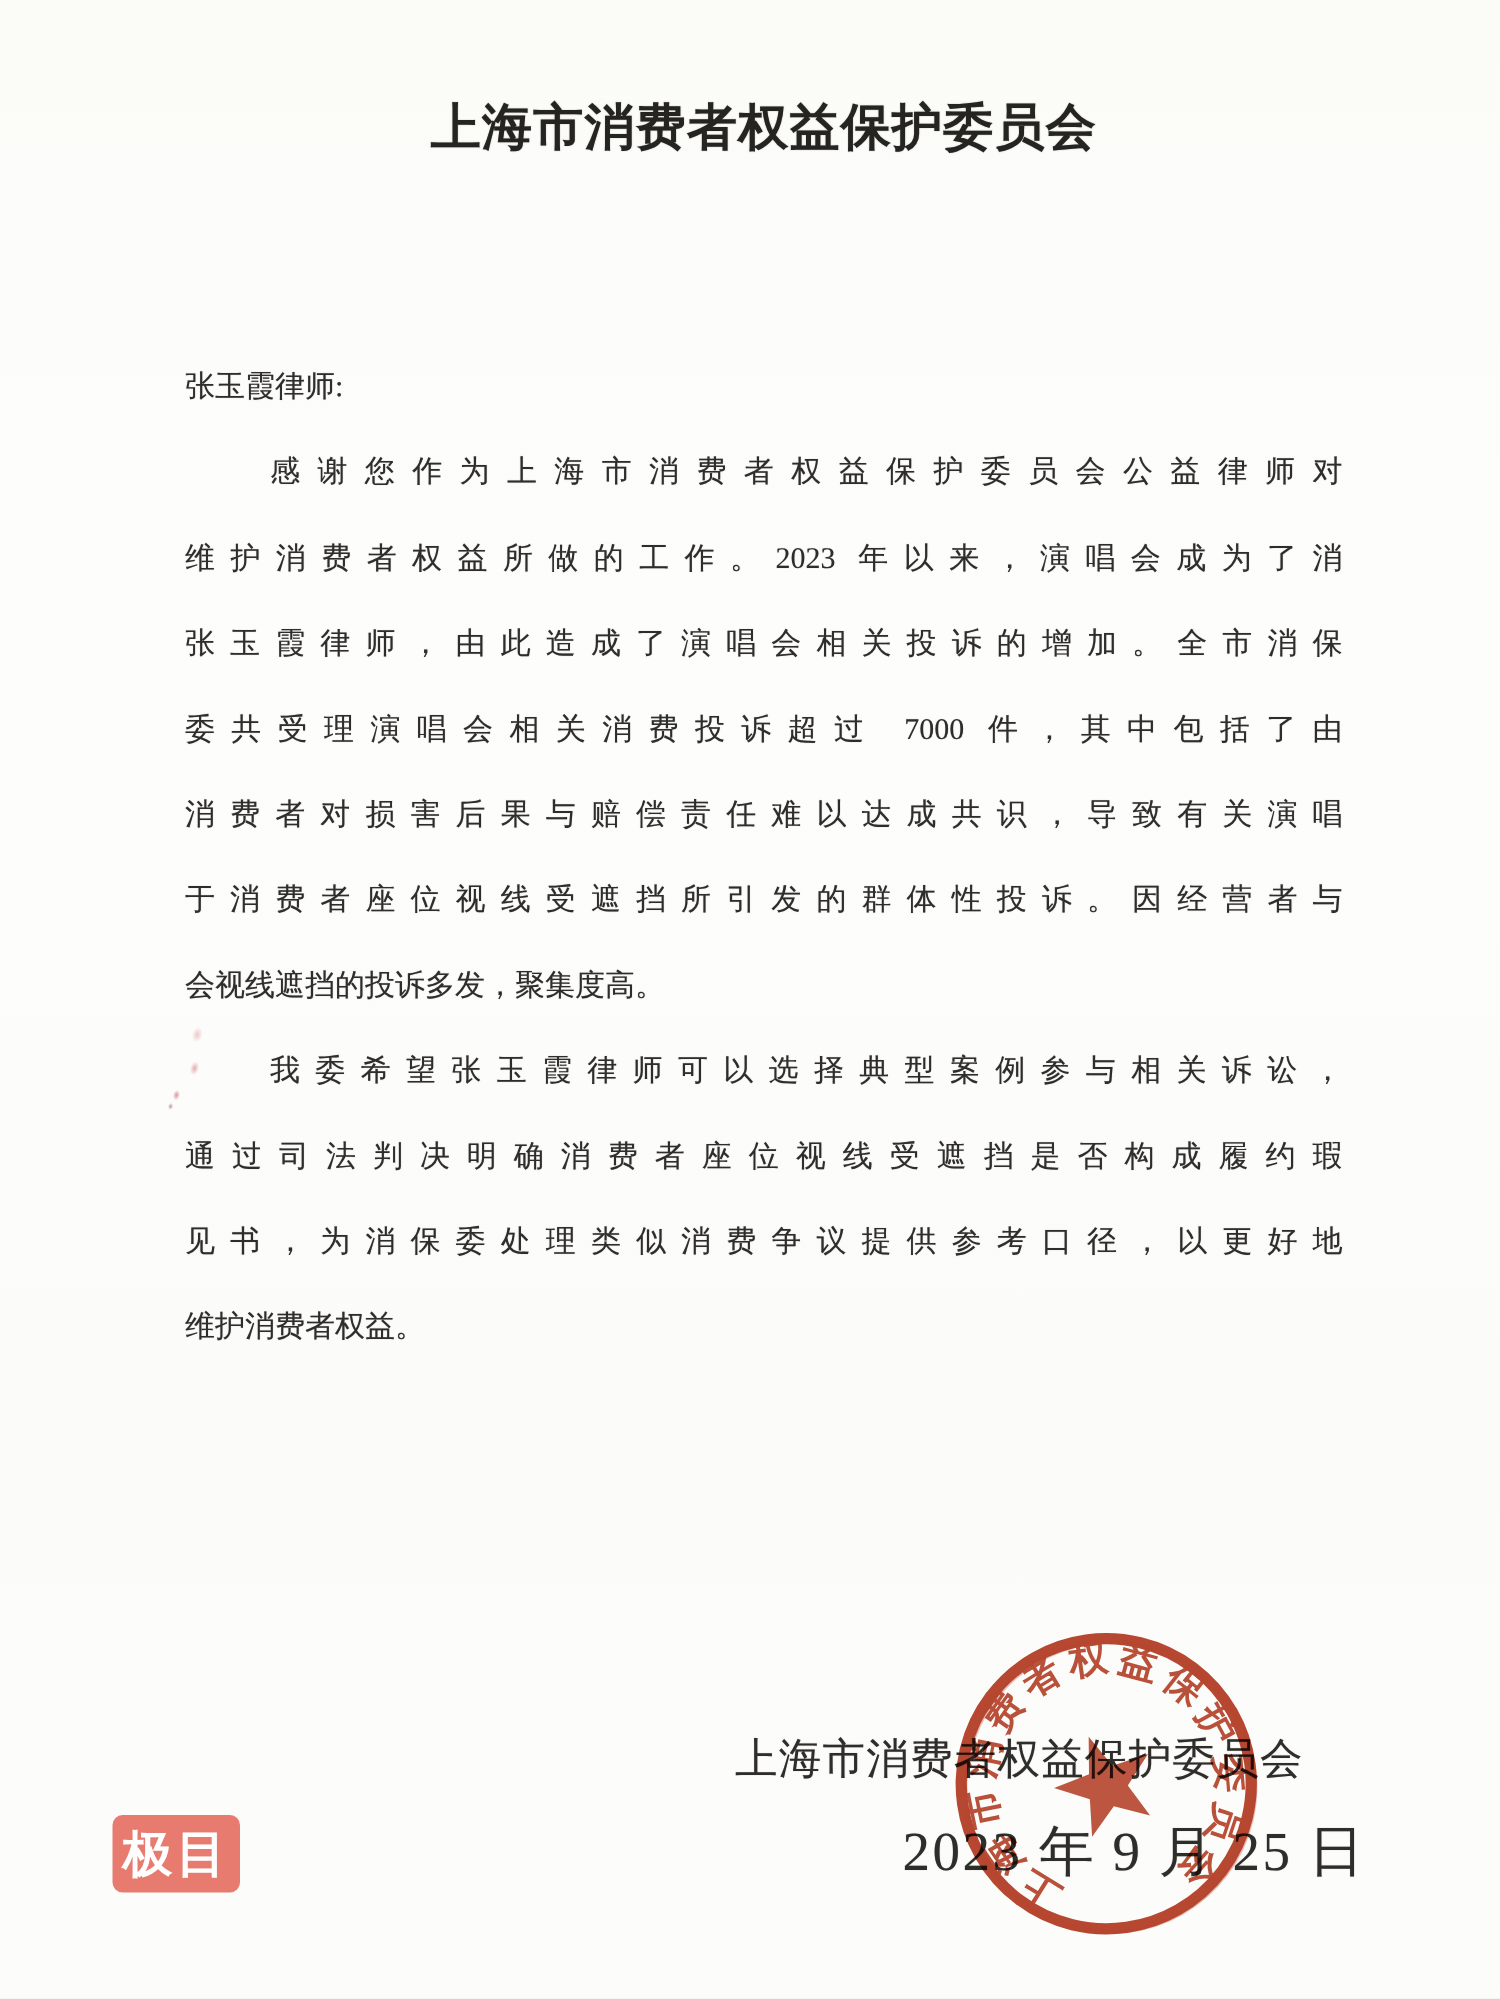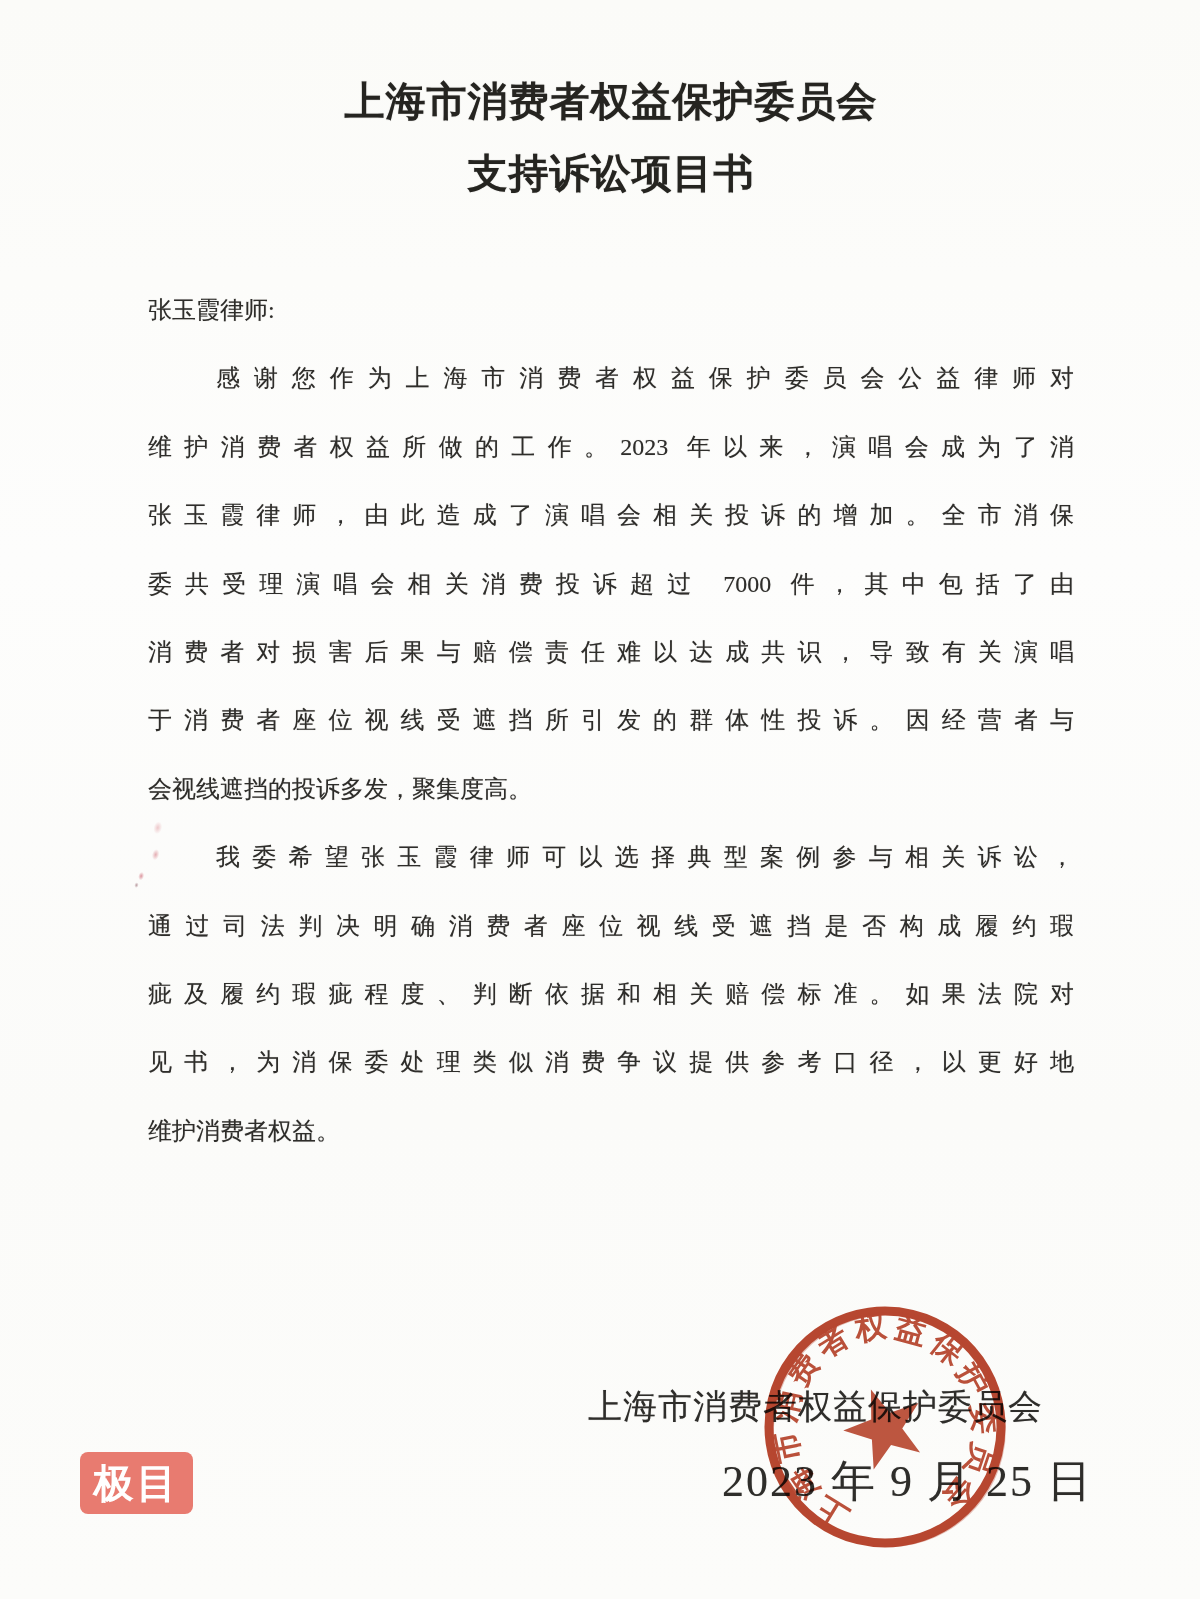--- a/index.html
+++ b/index.html
@@ -54,22 +54,22 @@
     font-size:44px;letter-spacing:2px;
     text-shadow:0 0 .8px rgba(45,43,40,.4);
   }
   .seal{
     position:absolute;left:748px;top:1290px;
     width:274px;height:274px;
     mix-blend-mode:multiply;
     opacity:.93;
   }
   .watermark{
-    position:absolute;left:80px;top:1452px;
-    width:113px;height:62px;
+    position:absolute;left:90px;top:1452px;
+    width:102px;height:62px;
     background:var(--watermark-bg);
     border-radius:8px;
     display:flex;align-items:center;justify-content:center;
   }
   .watermark span{
     font-family:"Liberation Sans","DejaVu Sans",sans-serif;
     font-weight:bold;font-size:40px;
     color:var(--watermark-fg);
     letter-spacing:3px;
   }
@@ -82,34 +82,32 @@
       radial-gradient(ellipse 4px 6px at 32% 82%, rgba(185,35,55,.48), transparent 70%),
       radial-gradient(ellipse 3px 4px at 25% 95%, rgba(120,60,70,.5), transparent 70%);
   }
 </style>
 </head>
 <body>
 
 <div class="page">
 
   <div class="doc-title line1">上海市消费者权益保护委员会</div>
-  <div class="doc-title line2">支持诉讼项目书</div>
 
   <div class="body-block">
     <div class="line start">张玉霞律师:</div>
     <div class="line indent">感谢您作为上海市消费者权益保护委员会公益律师对</div>
     <div class="line">维护消费者权益所做的工作。2023 年以来，演唱会成为了消</div>
     <div class="line">张玉霞律师，由此造成了演唱会相关投诉的增加。全市消保</div>
     <div class="line">委共受理演唱会相关消费投诉超过 7000 件，其中包括了由</div>
     <div class="line">消费者对损害后果与赔偿责任难以达成共识，导致有关演唱</div>
     <div class="line">于消费者座位视线受遮挡所引发的群体性投诉。因经营者与</div>
     <div class="line end">会视线遮挡的投诉多发，聚集度高。</div>
     <div class="line indent">我委希望张玉霞律师可以选择典型案例参与相关诉讼，</div>
     <div class="line">通过司法判决明确消费者座位视线受遮挡是否构成履约瑕</div>
-    <div class="line">疵及履约瑕疵程度、判断依据和相关赔偿标准。如果法院对</div>
     <div class="line">见书，为消保委处理类似消费争议提供参考口径，以更好地</div>
     <div class="line end">维护消费者权益。</div>
   </div>
 
   <div class="signature">上海市消费者权益保护委员会</div>
   <div class="sig-date">2023 年 9 月 25 日</div>
 
   <svg class="seal" viewBox="0 0 274 274" xmlns="http://www.w3.org/2000/svg">
     <g transform="rotate(-8 137 137)">
 

